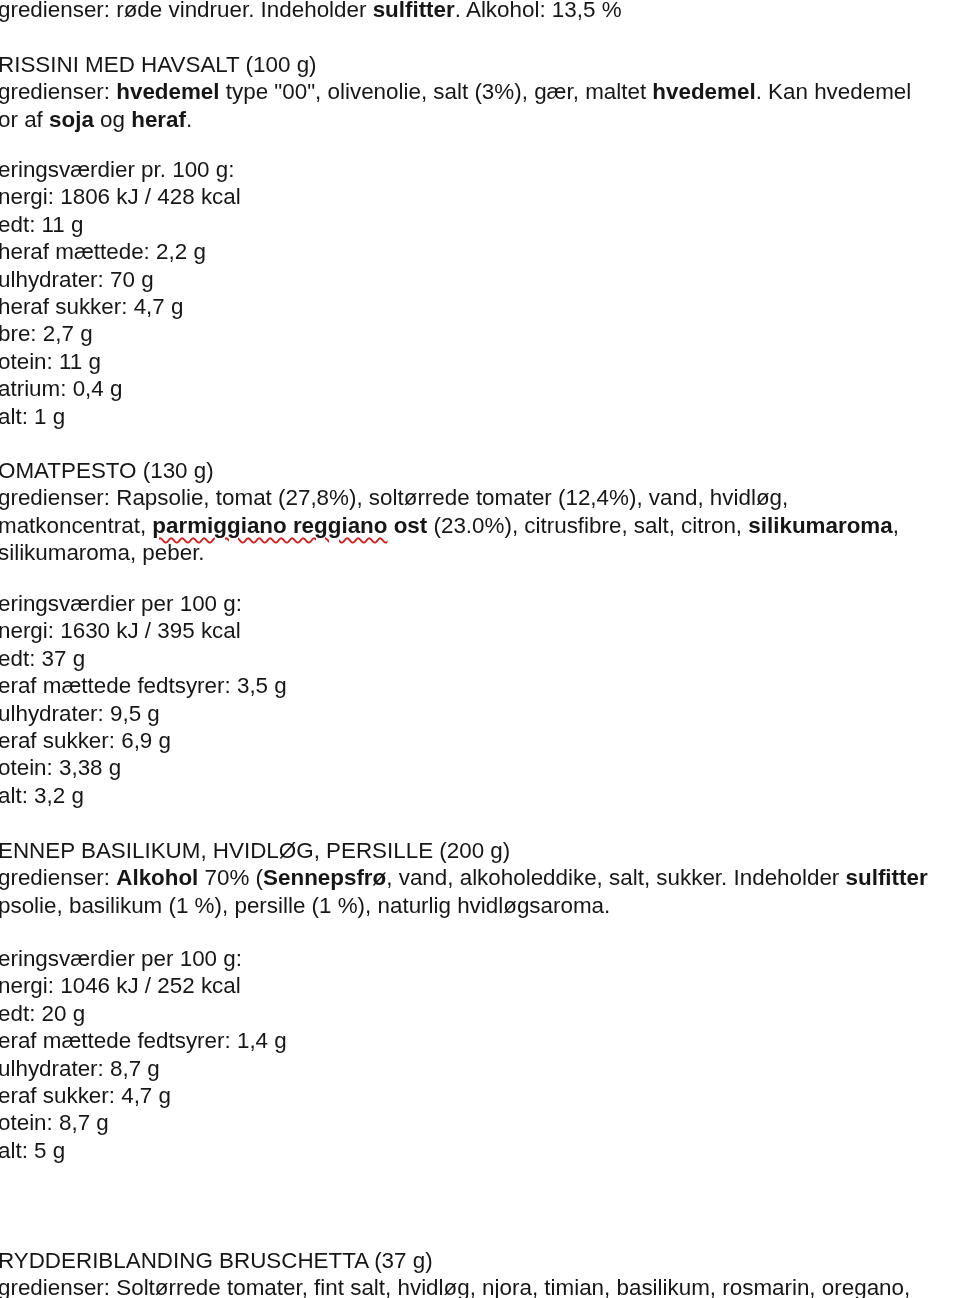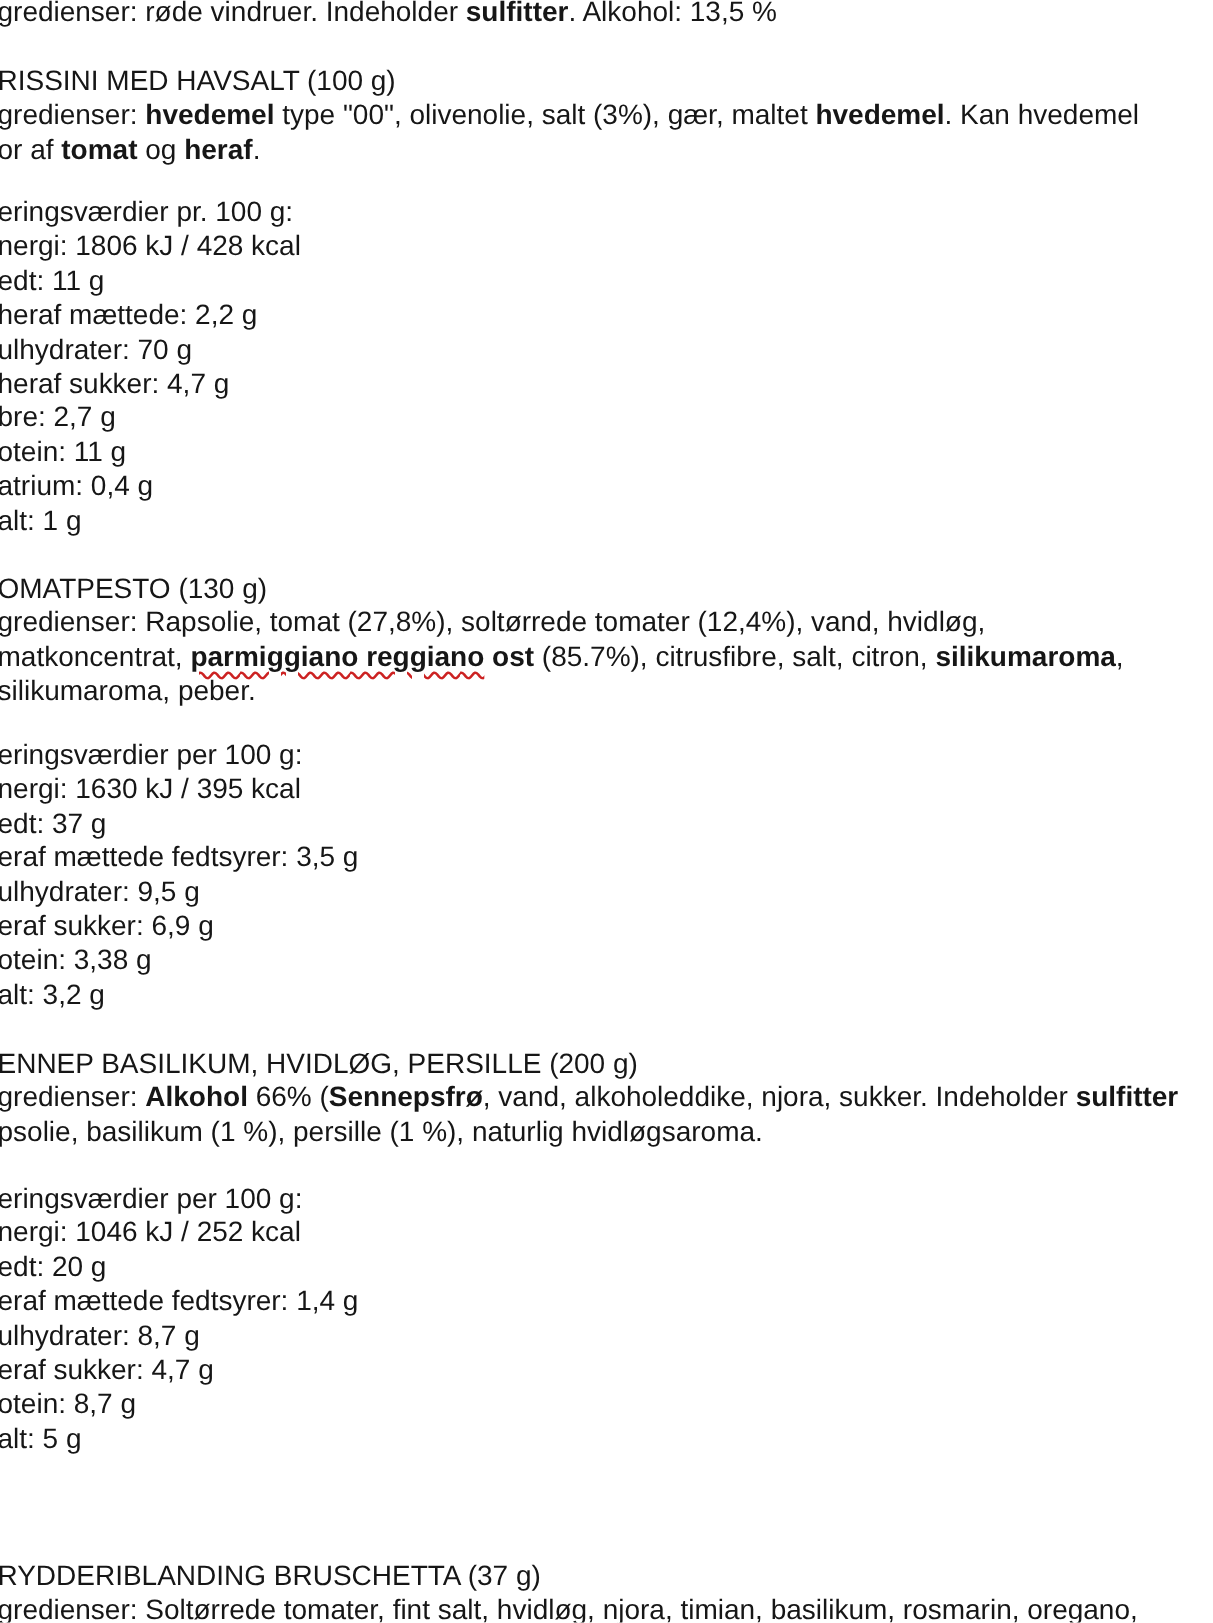--- a/index.html
+++ b/index.html
@@ -42,57 +42,57 @@
 </head>
 <body>
 
 <div class="block b-wine-intro">
     <div class="line"><span>gredienser: røde vindruer. Indeholder </span><span class="seg-bold">sulfitter</span><span>. Alkohol: 13,5 %</span></div>
   </div>
 
 <div class="block b-grissini">
     <div class="line"><span>RISSINI MED HAVSALT (100 g)</span></div>
     <div class="line"><span>gredienser: </span><span class="seg-bold">hvedemel</span><span> type "00", olivenolie, salt (3%), gær, maltet </span><span class="seg-bold">hvedemel</span><span>. Kan hvedemel</span></div>
-    <div class="line"><span>or af </span><span class="seg-bold">tomat</span><span> og </span><span class="seg-bold">heraf</span><span>.</span></div>
+    <div class="line"><span>or af </span><span class="seg-bold">soja</span><span> og </span><span class="seg-bold">heraf</span><span>.</span></div>
   </div>
 
 <div class="block b-grissini-nutrition">
     <div class="line"><span>eringsværdier pr. 100 g:</span></div>
     <div class="line"><span>nergi: 1806 kJ / 428 kcal</span></div>
     <div class="line"><span>edt: 11 g</span></div>
     <div class="line"><span>heraf mættede: 2,2 g</span></div>
     <div class="line"><span>ulhydrater: 70 g</span></div>
     <div class="line"><span>heraf sukker: 4,7 g</span></div>
     <div class="line"><span>bre: 2,7 g</span></div>
     <div class="line"><span>otein: 11 g</span></div>
     <div class="line"><span>atrium: 0,4 g</span></div>
     <div class="line"><span>alt: 1 g</span></div>
   </div>
 
 <div class="block b-tomatpesto">
     <div class="line"><span>OMATPESTO (130 g)</span></div>
     <div class="line"><span>gredienser: Rapsolie, tomat (27,8%), soltørrede tomater (12,4%), vand, hvidløg,</span></div>
-    <div class="line"><span>matkoncentrat, </span><span class="seg-bold seg-squiggle">parmiggiano reggiano</span><span class="seg-bold"> ost</span><span> (85.7%), citrusfibre, salt, citron, </span><span class="seg-bold">silikumaroma</span><span>,</span></div>
+    <div class="line"><span>matkoncentrat, </span><span class="seg-bold seg-squiggle">parmiggiano reggiano</span><span class="seg-bold"> ost</span><span> (23.0%), citrusfibre, salt, citron, </span><span class="seg-bold">silikumaroma</span><span>,</span></div>
     <div class="line"><span>silikumaroma, peber.</span></div>
   </div>
 
 <div class="block b-tomatpesto-nutrition">
     <div class="line"><span>eringsværdier per 100 g:</span></div>
     <div class="line"><span>nergi: 1630 kJ / 395 kcal</span></div>
     <div class="line"><span>edt: 37 g</span></div>
     <div class="line"><span>eraf mættede fedtsyrer: 3,5 g</span></div>
     <div class="line"><span>ulhydrater: 9,5 g</span></div>
     <div class="line"><span>eraf sukker: 6,9 g</span></div>
     <div class="line"><span>otein: 3,38 g</span></div>
     <div class="line"><span>alt: 3,2 g</span></div>
   </div>
 
 <div class="block b-sennep">
     <div class="line"><span>ENNEP BASILIKUM, HVIDLØG, PERSILLE (200 g)</span></div>
-    <div class="line"><span>gredienser: </span><span class="seg-bold">Alkohol</span><span> 66% (</span><span class="seg-bold">Sennepsfrø</span><span>, vand, alkoholeddike, njora, sukker. Indeholder </span><span class="seg-bold">sulfitter</span></div>
+    <div class="line"><span>gredienser: </span><span class="seg-bold">Alkohol</span><span> 70% (</span><span class="seg-bold">Sennepsfrø</span><span>, vand, alkoholeddike, salt, sukker. Indeholder </span><span class="seg-bold">sulfitter</span></div>
     <div class="line"><span>psolie, basilikum (1 %), persille (1 %), naturlig hvidløgsaroma.</span></div>
   </div>
 
 <div class="block b-sennep-nutrition">
     <div class="line"><span>eringsværdier per 100 g:</span></div>
     <div class="line"><span>nergi: 1046 kJ / 252 kcal</span></div>
     <div class="line"><span>edt: 20 g</span></div>
     <div class="line"><span>eraf mættede fedtsyrer: 1,4 g</span></div>
     <div class="line"><span>ulhydrater: 8,7 g</span></div>
     <div class="line"><span>eraf sukker: 4,7 g</span></div>

